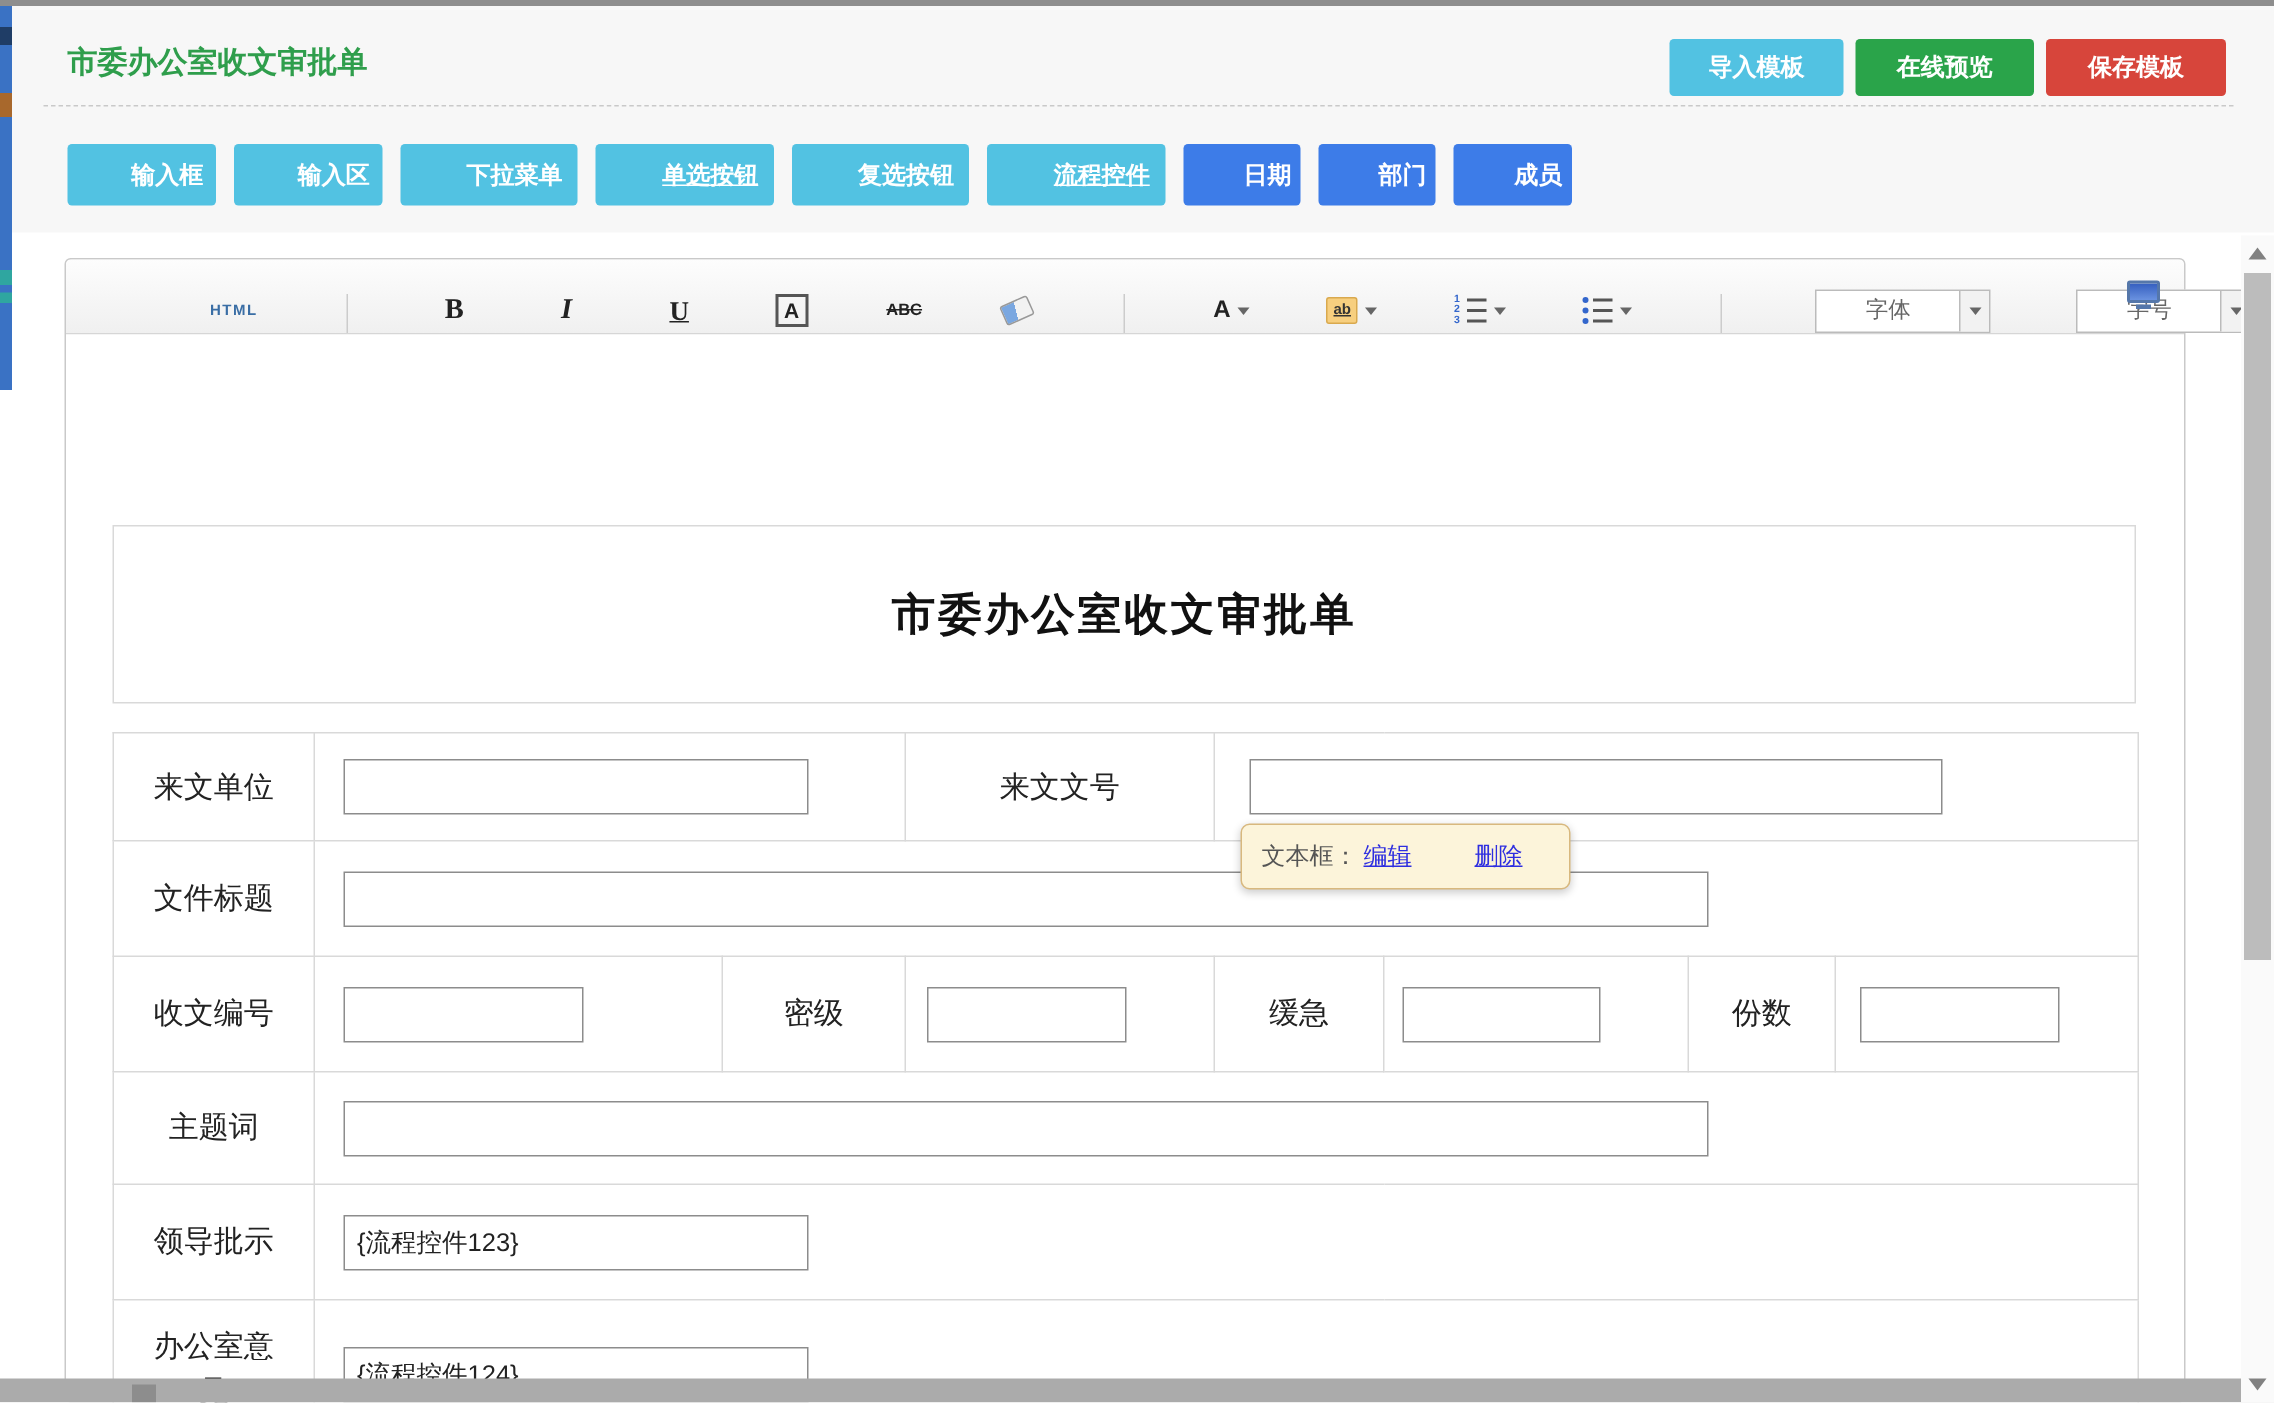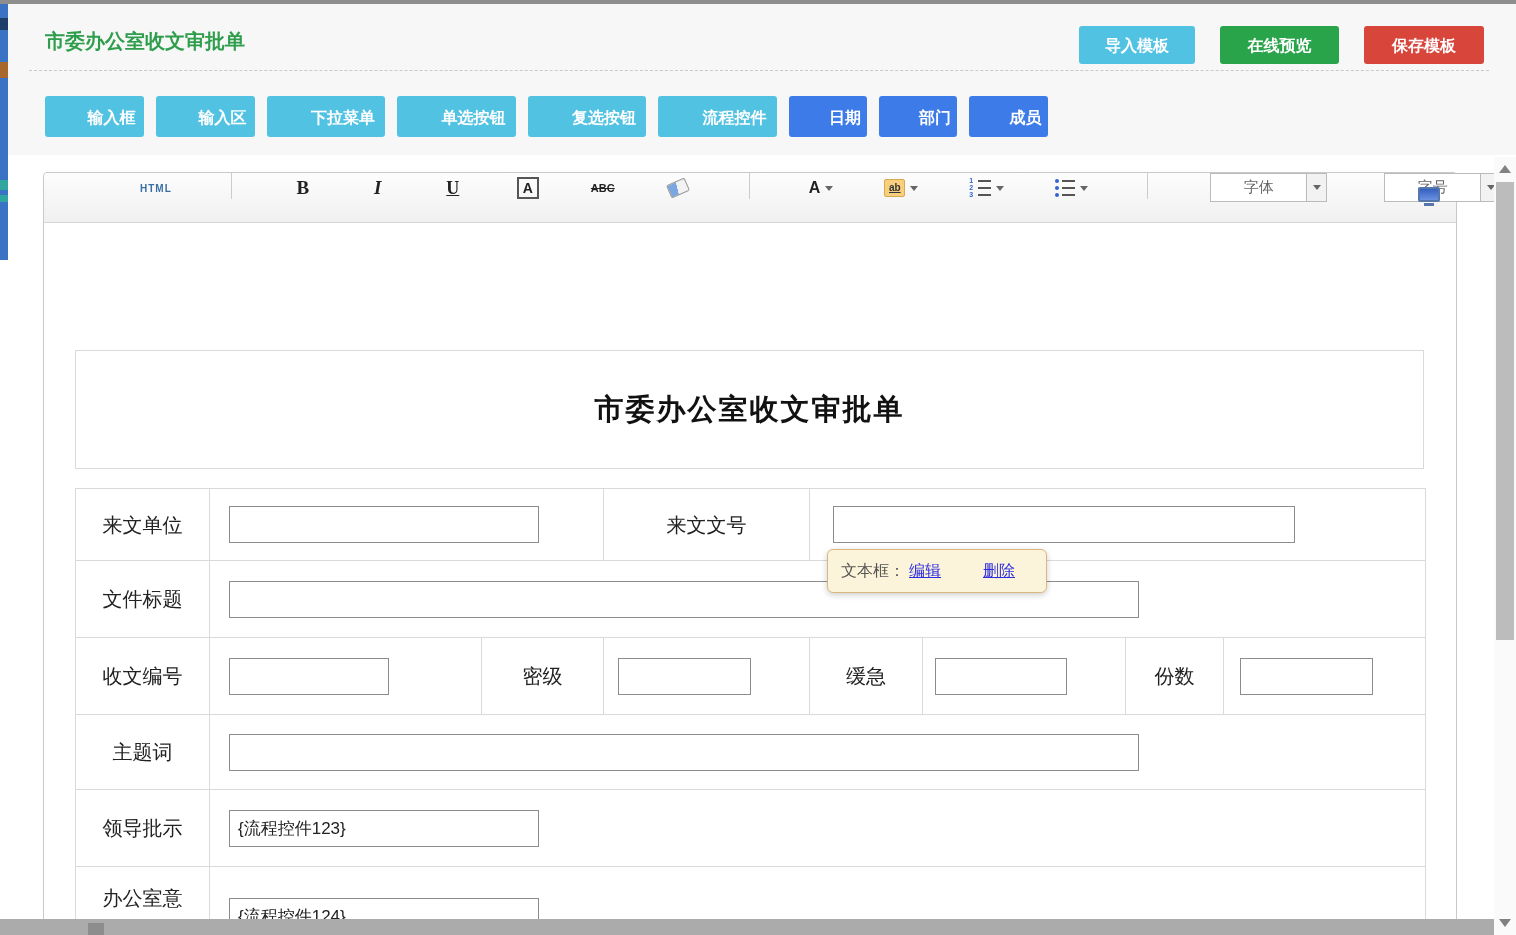--- a/index.html
+++ b/index.html
@@ -11,38 +11,38 @@
   .left-strip{position:absolute;left:0;top:4px;width:8px;height:256px;background:#3a72c4;}
   .left-strip .n1{position:absolute;left:0;top:14px;width:8px;height:12px;background:#1f3d66;}
   .left-strip .n2{position:absolute;left:0;top:58px;width:8px;height:16px;background:#a8682c;}
   .left-strip .n3{position:absolute;left:0;top:176px;width:8px;height:10px;background:#2fa6a0;}
   .left-strip .n4{position:absolute;left:0;top:191px;width:8px;height:7px;background:#2fa6a0;}
 
   
   .header{position:absolute;left:8px;top:4px;width:1508px;height:151px;background:#f7f7f7;}
   .page-title{position:absolute;left:37px;top:24px;font-family:"DejaVu Serif",serif;
     font-size:20px;font-weight:bold;color:#2f9e4c;}
-  .actions{position:absolute;top:22px;right:32px;display:flex;gap:25px;}
+  .actions{position:absolute;top:22px;right:32px;display:flex;gap:8px;}
   .abtn{height:38px;line-height:38px;text-align:center;color:#fff;font-size:16px;
     font-weight:bold;border-radius:3px;cursor:pointer;border:none;}
   .abtn.cyan{background:#52c2e2;width:116px;}
   .abtn.green{background:#2aa44a;width:119px;}
   .abtn.red{background:#d7453b;width:120px;}
   .dashed{position:absolute;left:21px;right:27px;top:66px;border-top:1px dashed #c9c9c9;}
   .toolbox{position:absolute;left:37px;top:92px;display:flex;gap:12px;}
   .tbtn{height:41px;line-height:41px;text-align:center;color:#fff;font-size:16px;
     font-weight:bold;border-radius:3px;cursor:pointer;border:none;padding-left:40px;}
   .tbtn.cyan{background:#52c2e2;}
   .tbtn.blue{background:#3d7ce8;font-family:Liberation Serif, serif;}
-  .w99{width:99px;}.w118{width:118px;}.w119{width:119px;}.w78{width:78px;}.w79{width:79px;}
+  .w99{width:99px;}.w118{width:118px;}.w119{width:119px;text-decoration:underline;}.w78{width:78px;}.w79{width:79px;}
 
   
   .editor{position:absolute;left:43px;top:172px;width:1414px;height:763px;background:#fff;
     border:1px solid #c9c9c9;border-radius:4px;box-sizing:border-box;}
-  .etoolbar{position:relative;height:50px;display:flex;align-items:flex-start;
+  .etoolbar{position:relative;height:50px;display:flex;align-items:flex-end;
     background:linear-gradient(#fdfdfd,#f0f0f0);border-bottom:1px solid #d6d6d6;
     border-radius:4px 4px 0 0;padding-left:94px;box-sizing:border-box;gap:47px;}
   .sep{width:1px;height:26px;background:#ccc;margin:0 10px;flex:none;}
   .ti{display:flex;align-items:center;justify-content:center;min-width:24px;height:30px;
     margin:0 2px;cursor:pointer;flex:none;color:#222;}
   .ti.htmlbtn{font-size:10px;font-weight:bold;color:#3a6ea5;letter-spacing:1px;}
   .g-b{font-family:"Liberation Serif",serif;font-size:19px;font-weight:bold;}
   .g-i{font-family:"Liberation Serif",serif;font-size:19px;font-style:italic;font-weight:bold;}
   .g-u{font-family:"Liberation Serif",serif;font-size:18px;text-decoration:underline;font-weight:bold;}
   .g-abox{font-size:14px;font-weight:bold;border:2px solid #555;width:18px;height:18px;

